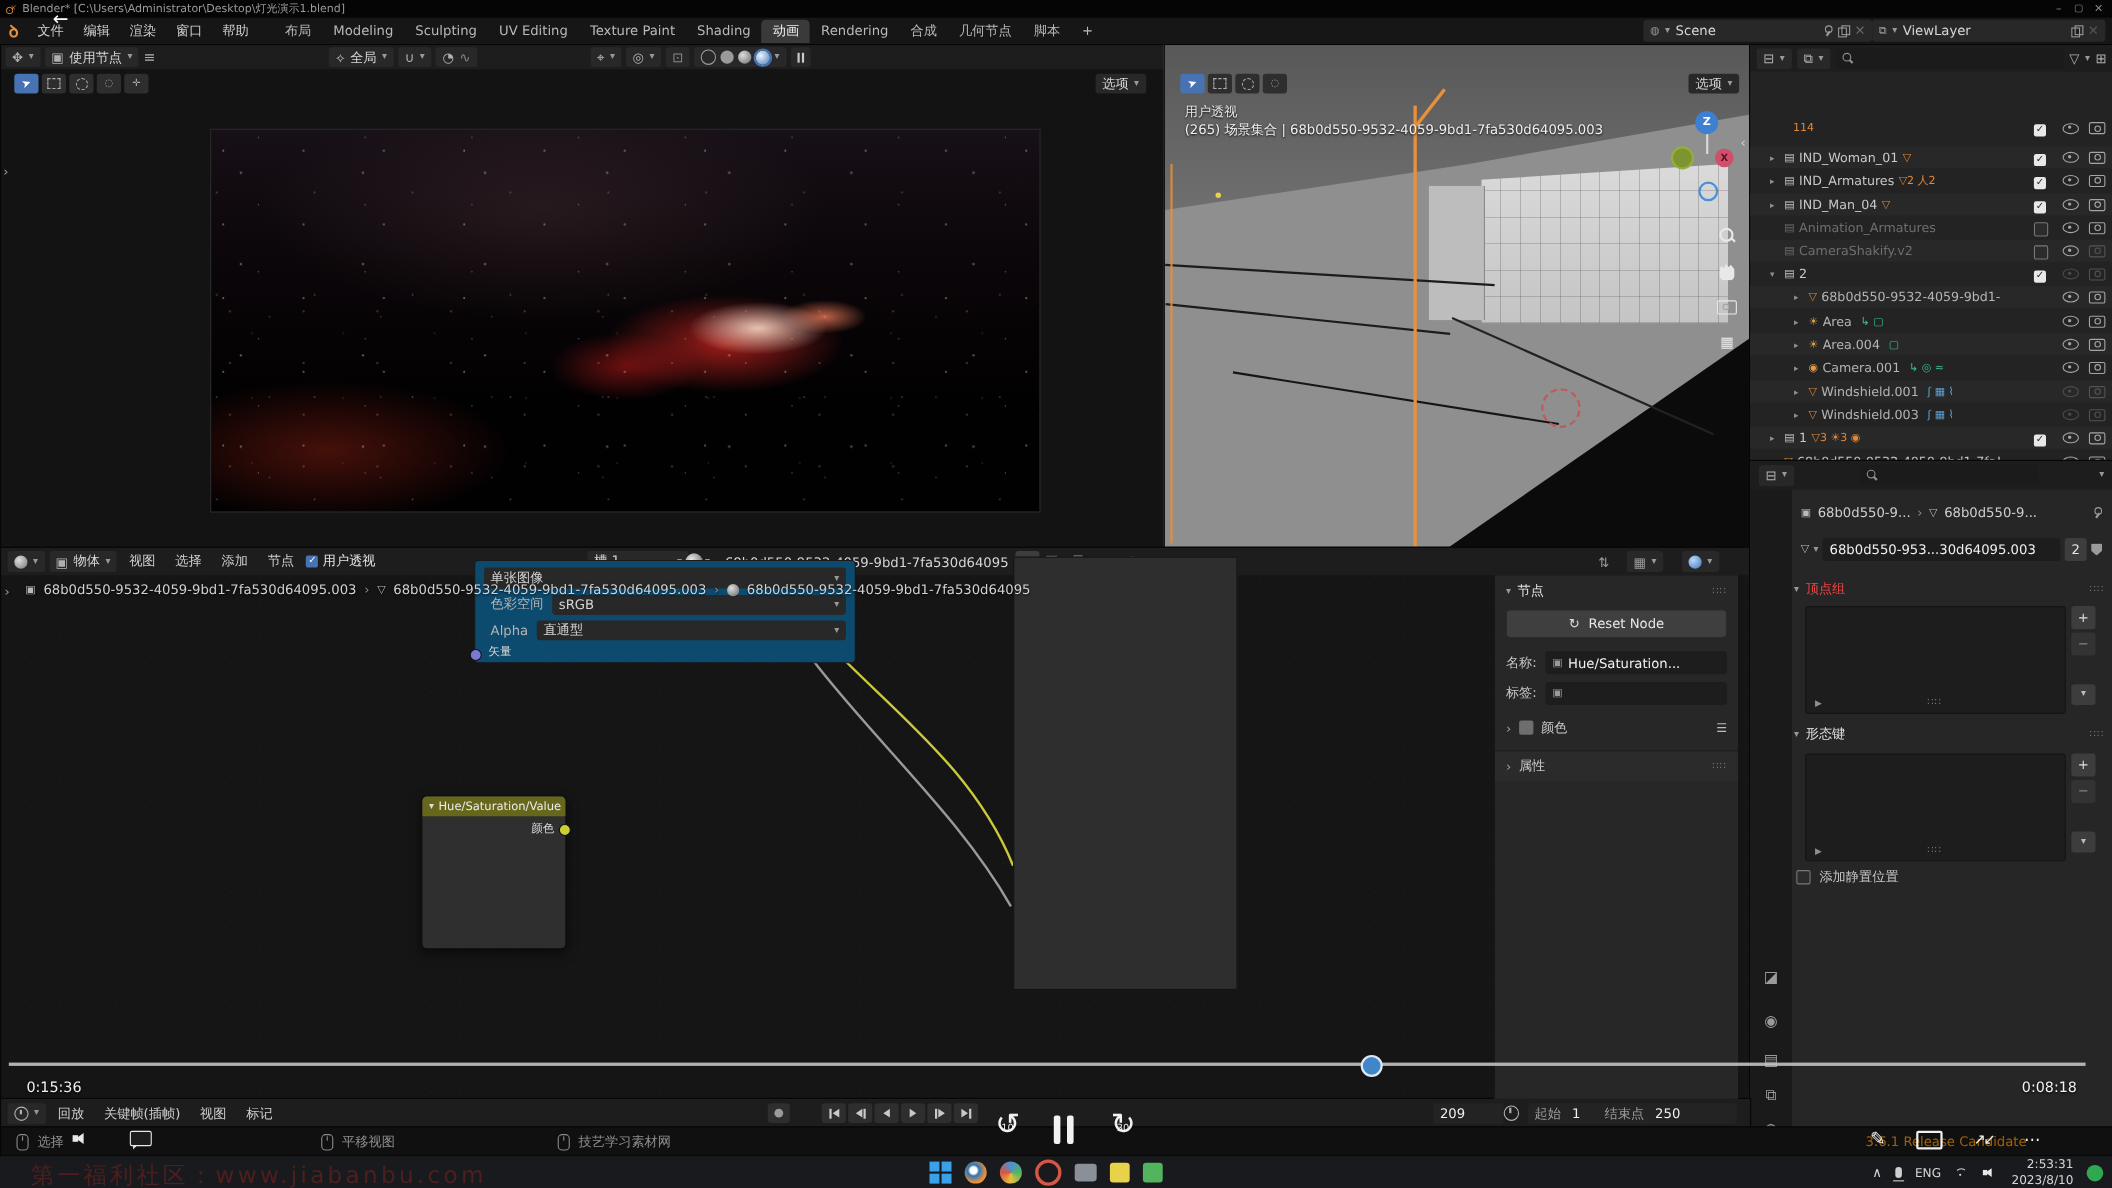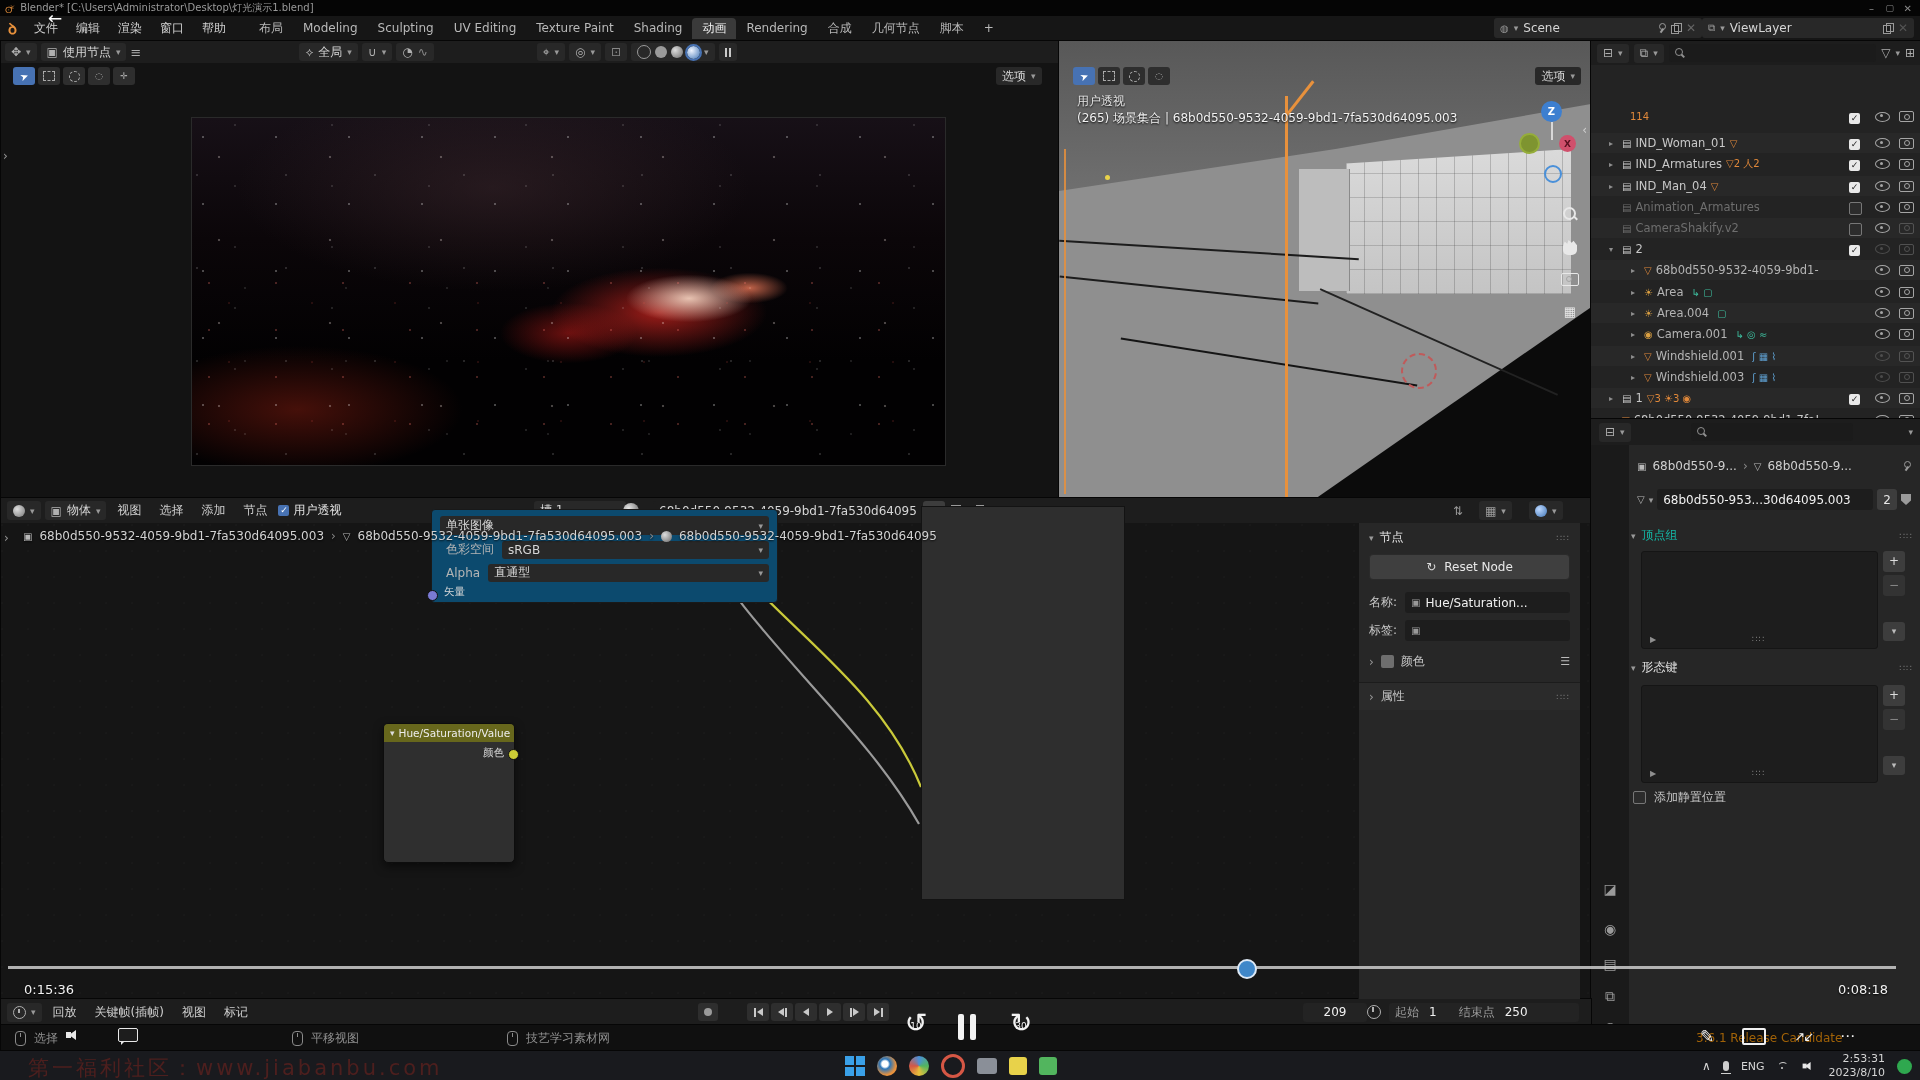--- a/index.html
+++ b/index.html
@@ -642,21 +642,21 @@
       <span class="cev">▾</span>
     <span class="dd" style="flex:1;height:21px;background:#1d1d1d">
         <span style="color:#f0f0f0">68b0d550-953...30d64095.003</span>
       </span>
     <span style="width:20px;height:21px;background:#3d3d3d;border-radius:3px;display:inline-flex;align-items:center;justify-content:center;color:#e8e8e8">2</span>
     <span class="i-shield"></span>
   </div>
 
   <div class="r" style="position:absolute;left:40px;top:108px;right:8px;gap:6px">
     <span class="cev">▾</span>
-      <span style="color:#14b8a6">顶点组</span>
+      <span style="color:#ef4444">顶点组</span>
     <span class="dots" style="margin-left:auto">∷∷</span>
   </div>
   <div class="abs" style="left:50px;top:132px;width:235px;height:96px;background:#1d1d1d;border:1px solid #151515;border-radius:3px">
     <span style="position:absolute;left:8px;bottom:4px;color:#8f8f8f;font-size:8px">▶</span>
     <span class="dots" style="position:absolute;left:110px;bottom:4px">∷∷</span>
   </div>
   <div class="abs" style="left:292px;top:132px;width:24px">
     <span style="display:block;width:22px;height:21px;background:#3d3d3d;border-radius:3px;text-align:center;line-height:21px;color:#ddd">+</span>
     <span style="display:block;width:22px;height:21px;background:#333;border-radius:3px;text-align:center;line-height:21px;color:#888;margin-top:3px">−</span>
     <span style="display:block;width:22px;height:19px;background:#3d3d3d;border-radius:3px;text-align:center;line-height:19px;color:#bbb;margin-top:26px;font-size:9px">▾</span>
@@ -740,21 +740,21 @@
         <span class="tri-r"></span>
       </span>
     <span class="tbtn" style="position:absolute;left:842px">
         <span class="bar2"></span>
         <span class="tri-r"></span>
       </span>
     <span class="tbtn" style="position:absolute;left:866px">
         <span class="tri-r"></span>
         <span class="bar2"></span>
       </span>
-    <span class="dd" style="position:absolute;left:1302px;width:52px;height:19px;background:#232323;justify-content:center">
+    <span class="dd" style="position:absolute;left:1302px;width:52px;height:19px;background:#232323;justify-content:flex-start">
         <span style="color:#f0f0f0">209</span>
       </span>
     <span style="position:absolute;left:1366px;width:12px;height:12px;border:1.5px solid #b0b0b0;border-radius:50%;display:inline-block">
         <span style="position:absolute;left:4px;top:1px;width:1.5px;height:5px;background:#b0b0b0"></span>
       </span>
     <div class="dd" style="position:absolute;left:1388px;width:178px;height:19px;background:#232323;gap:10px">
       <span style="color:#9c9c9c">起始</span>
       <span style="color:#f0f0f0">1</span>
       <span style="color:#9c9c9c;margin-left:12px">结束点</span>
       <span style="color:#f0f0f0">250</span>

